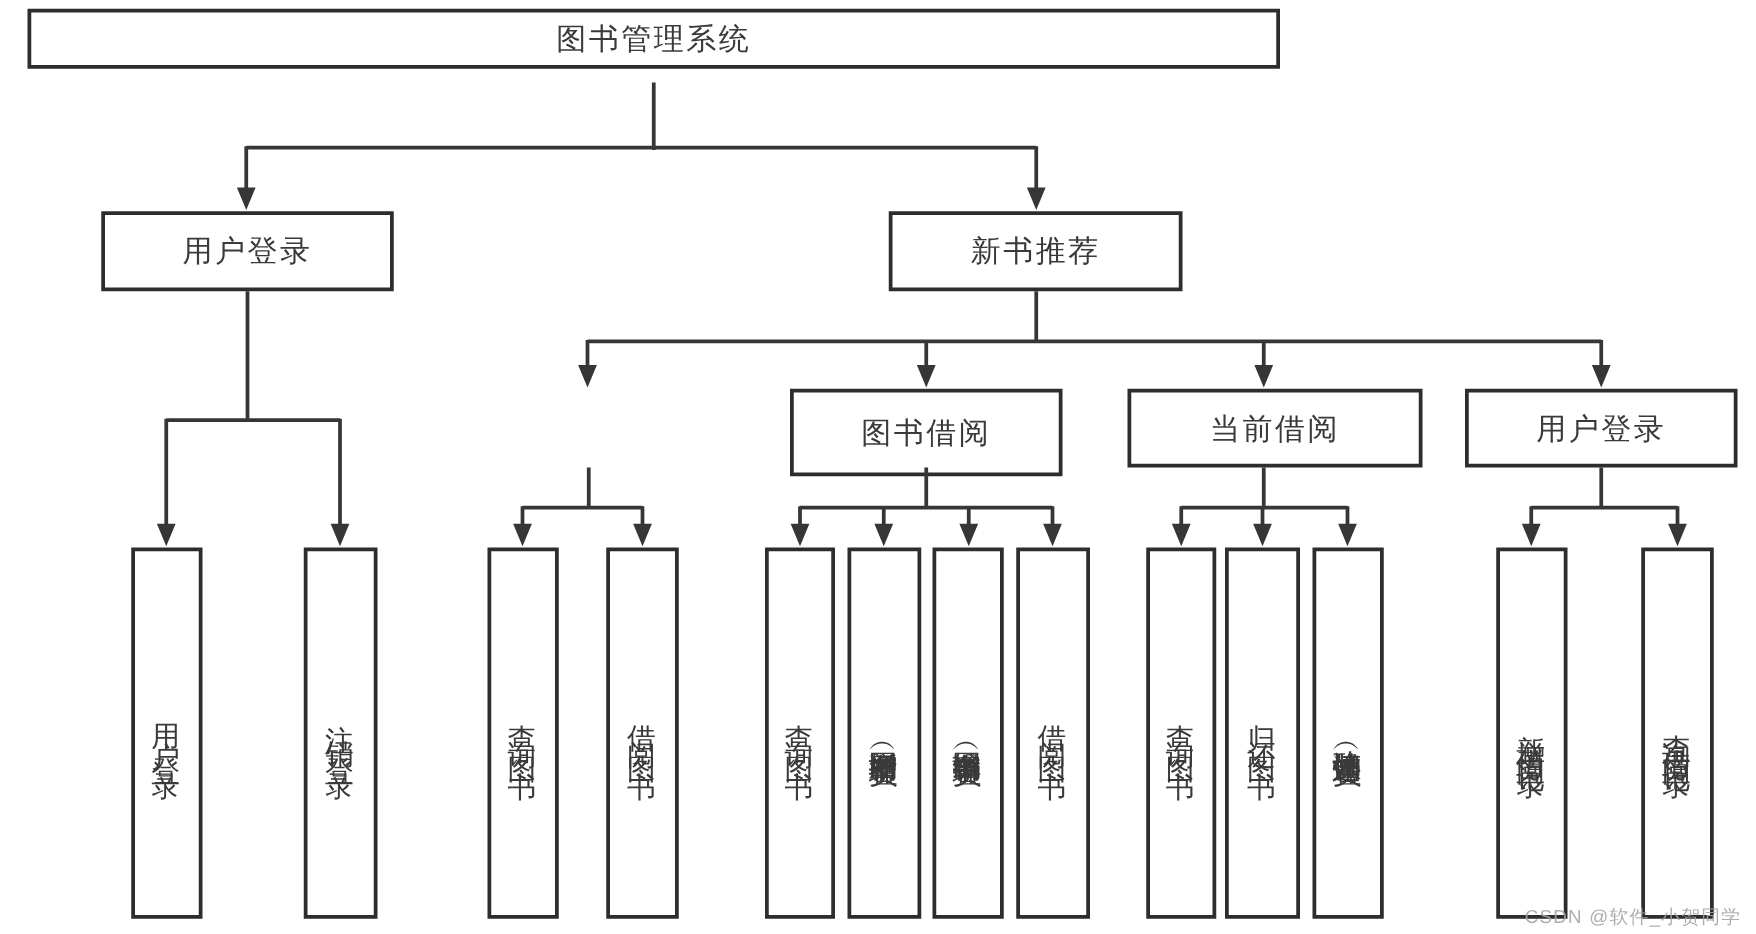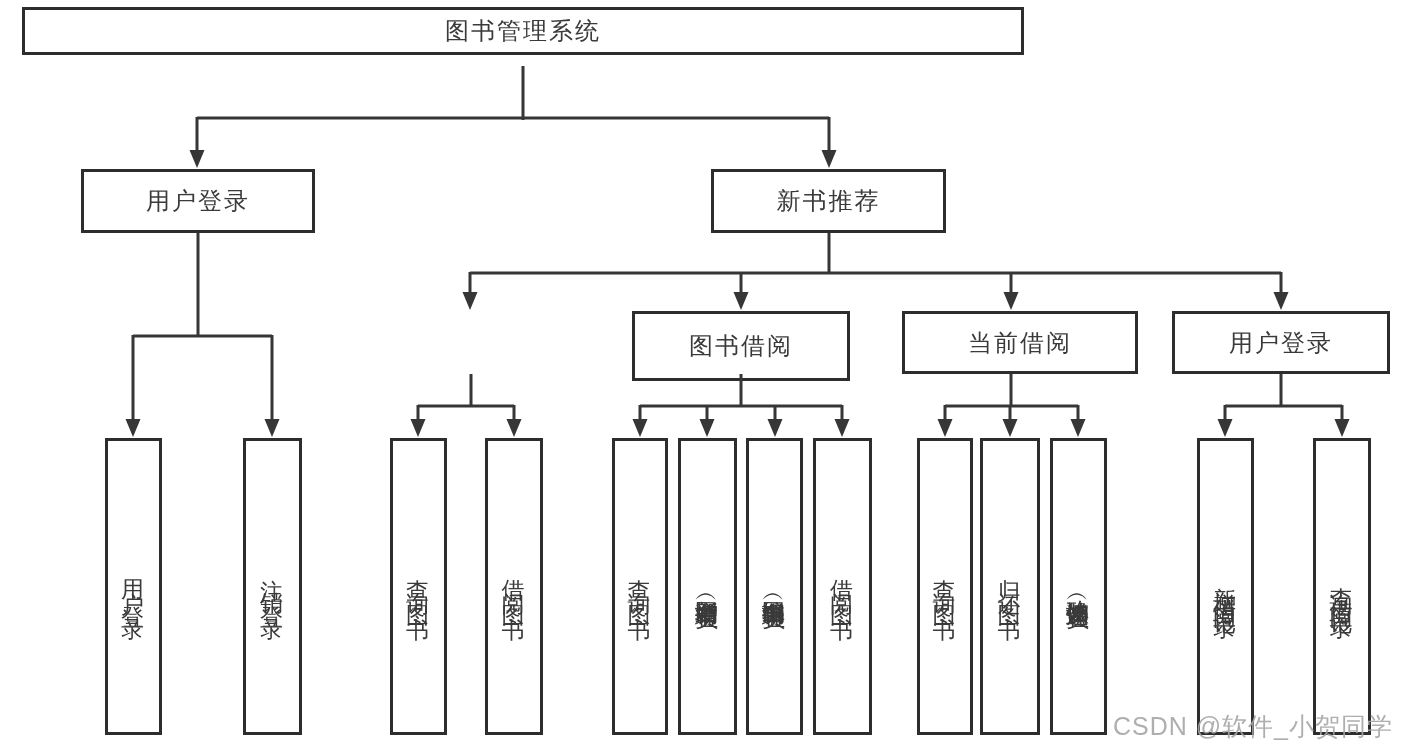--- a/index.html
+++ b/index.html
@@ -24,21 +24,21 @@
   }
   .node.h span{font-size:24px;letter-spacing:2px;white-space:nowrap;}
   .node.v span{
     writing-mode:vertical-rl;text-orientation:mixed;font-size:23px;white-space:nowrap;
   }
   .node.v.s4 span{letter-spacing:13px;}
   .node.v.s6 span{letter-spacing:6px;}
   .node.v.s9 span{letter-spacing:1px;}
   #watermark{
     position:absolute;right:12px;bottom:4px;z-index:4;
-    color:var(--watermark);font-size:25px;letter-spacing:1px;opacity:.9;white-space:nowrap;
+    color:var(--watermark);font-size:15px;letter-spacing:1px;opacity:.9;white-space:nowrap;
   }
 </style>
 </head>
 <body>
 
 <div id="canvas">
 
   <svg id="connectors" width="1405" height="747" viewBox="0 0 1405 747">
     <path class="wire" d="
       M523 66 V120

